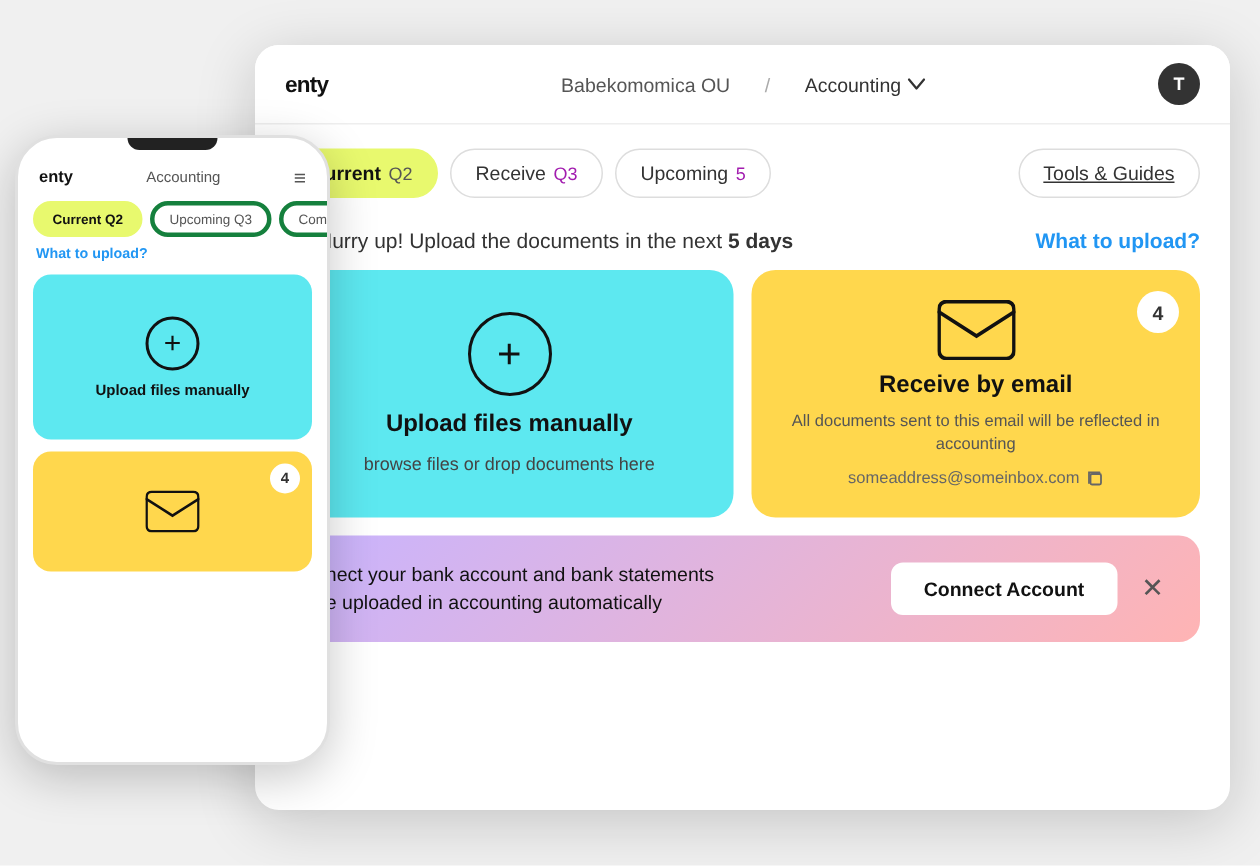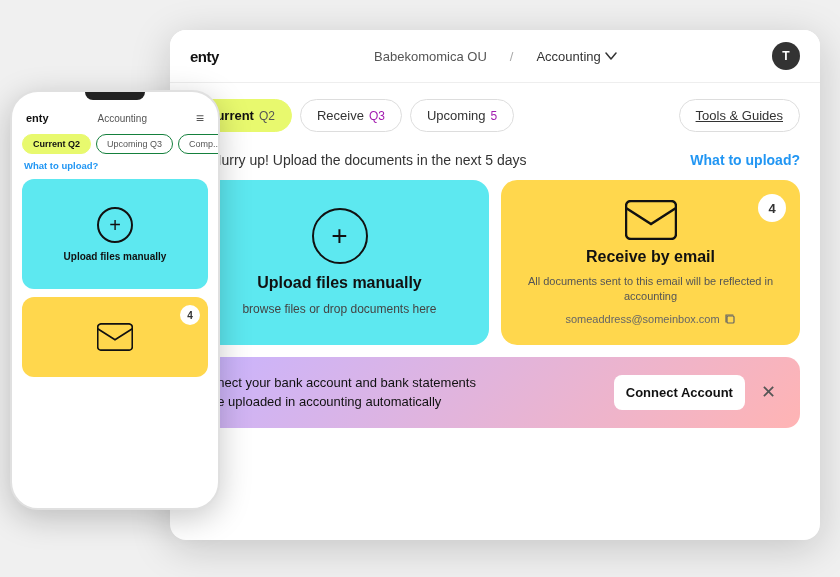--- a/index.html
+++ b/index.html
@@ -130,21 +130,21 @@
     
     .urgency-banner {
       padding: 8px 20px 12px;
       font-size: 14px;
       color: #333;
       display: flex;
       align-items: center;
       justify-content: space-between;
     }
 
-    .urgency-text .bold { font-weight: 400; margin-top: 11px; }
+    .urgency-text .bold { font-weight: 700; margin-top: 11px; }
 
     .what-to-upload {
       color: #2196f3;
       font-size: 14px;
       font-weight: 600;
       cursor: pointer;
     }
 
     
     .cards-row {
@@ -273,21 +273,21 @@
       font-size: 13px;
       color: #111;
       line-height: 1.5;
       flex: 1;
     }
 
     .connect-account-btn {
       background: #fff;
       border: none;
       border-radius: 8px;
-      padding: 10px 12px;
+      padding: 10px 22px;
       font-size: 13px;
       font-weight: 600;
       cursor: pointer;
       white-space: nowrap;
       color: #111;
     }
 
     .close-btn {
       background: none;
       border: none;
@@ -348,21 +348,21 @@
       gap: 5px;
       padding: 4px 10px 6px;
       overflow: hidden;
     }
 
     .phone-tab {
       padding: 4px 10px;
       border-radius: 50px;
       font-size: 9px;
       font-weight: 500;
-      border: 1px solid #15803d;
+      border: 3px solid #15803d;
       background: #fff;
       color: #555;
       white-space: nowrap;
     }
 
     .phone-tab.active {
       background: #e8f96e;
       border-color: #e8f96e;
       color: #111;
       font-weight: 700;

